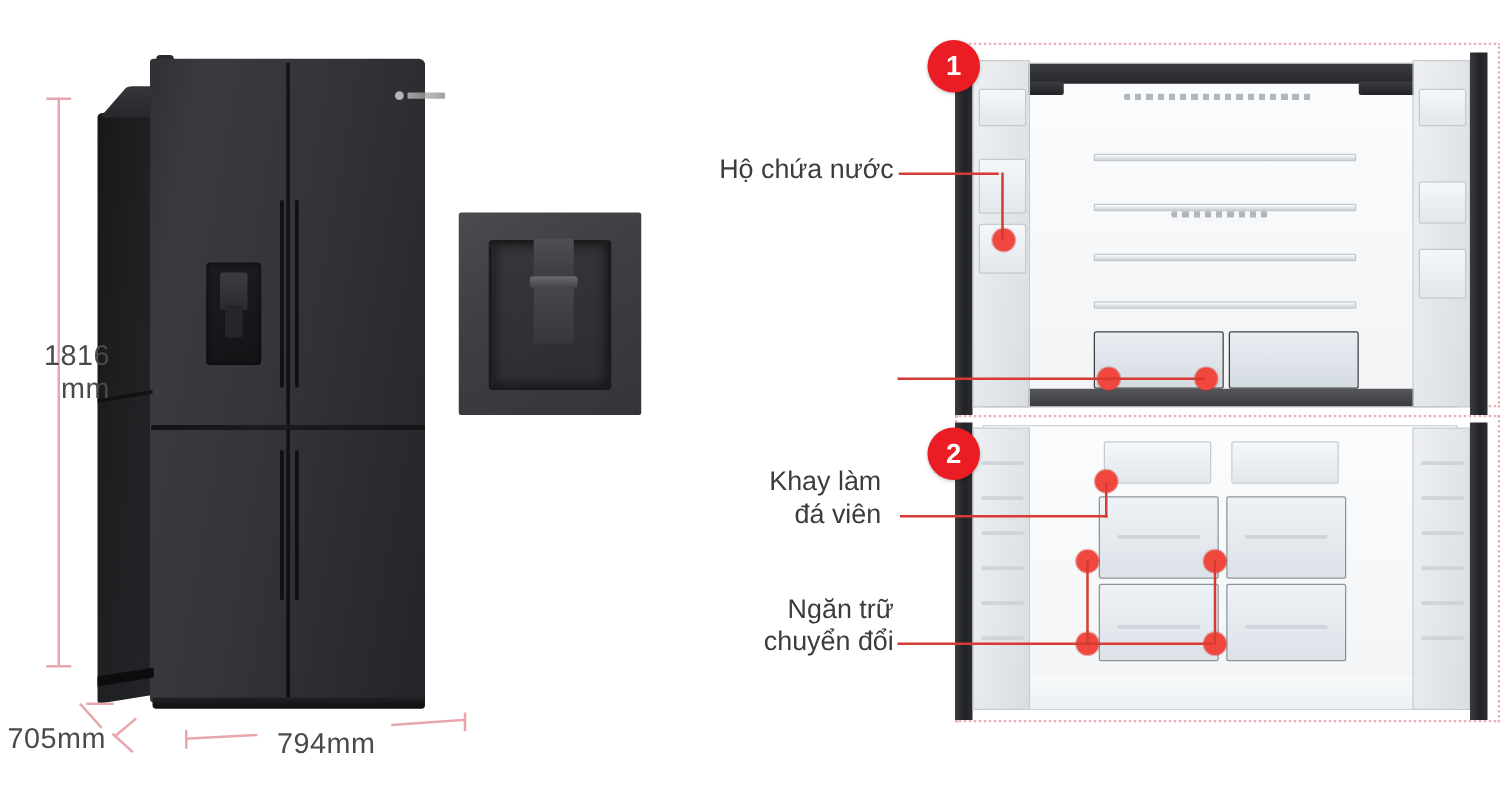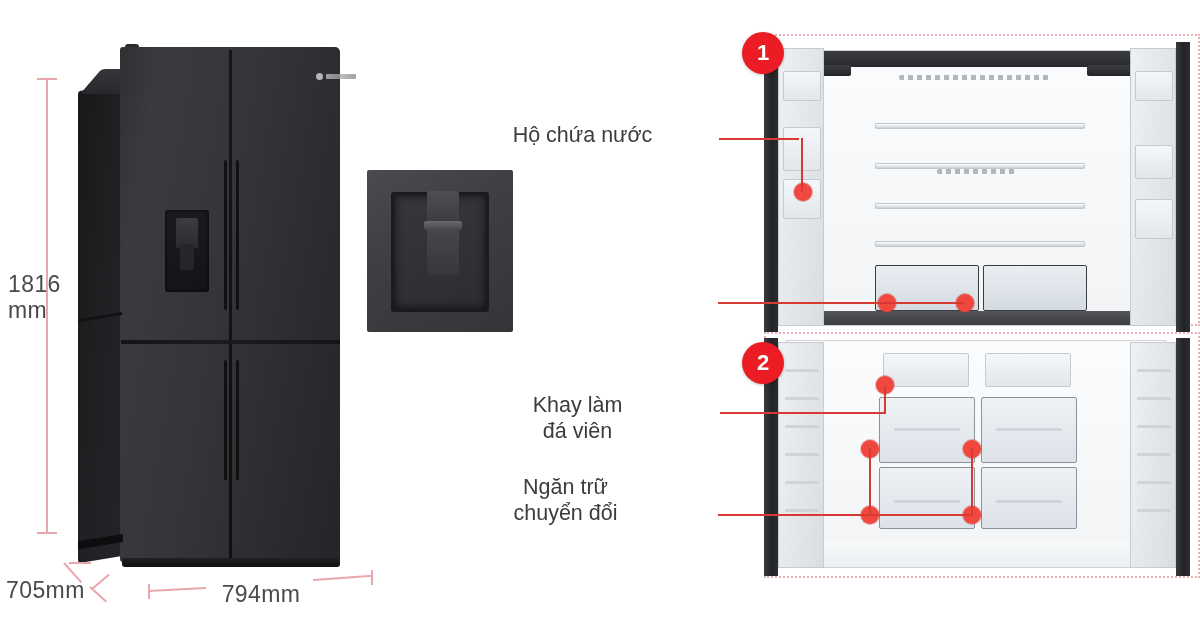--- a/index.html
+++ b/index.html
@@ -19,21 +19,21 @@
     font-size: 23px;
     letter-spacing: .4px;
     white-space: pre-line;
     line-height: 1.12;
   }
   .callout-text {
     color: #3c3c3c;
     font-size: 21.5px;
     line-height: 1.22;
     white-space: pre-line;
-    text-align: center;
+    text-align: right;
   }
 
   
   .fridge-wrap { left: 78px; top: 40px; width: 262px; height: 528px; }
 
   .body-main {
     position: absolute; left: 42px; top: 7px; width: 220px; height: 515px;
     background: linear-gradient(100deg,#2f3033 0%,#3a3b3e 14%,#343538 46%,#2b2c2f 75%,#242528 100%);
     border-radius: 3px 5px 4px 3px;
   }
@@ -239,21 +239,21 @@
     <div class="handle" style="left:146px; top:120px; height:150px;"></div>
     <div class="handle" style="left:158px; top:120px; height:150px;"></div>
     <div class="handle" style="left:146px; top:320px; height:120px;"></div>
     <div class="handle" style="left:158px; top:320px; height:120px;"></div>
     <div class="dispenser"></div>
     <div class="base"></div>
     <div class="base-side"></div>
   </div>
 
   <div class="dim-v abs" style="left:46px; top:78px; height:456px;"></div>
-  <div class="abs dimtext" style="left:8px; top:272px; width:80px; text-align:left;">1816
+  <div class="abs dimtext" style="left:8px; top:272px; width:80px; text-align:right;">1816
 mm</div>
 
   <div class="abs" style="left:148px; top:583px; width:60px;">
     <div class="tickline" style="left:0; top:7px; width:58px; transform:rotate(-3deg);"></div>
     <div class="tickline" style="left:0; top:1px; width:2px; height:15px;"></div>
   </div>
   <div class="abs" style="left:313px; top:570px; width:62px;">
     <div class="tickline" style="left:0; top:9px; width:60px; transform:rotate(-4deg);"></div>
     <div class="tickline" style="left:58px; top:0px; width:2px; height:15px;"></div>
   </div>
@@ -378,19 +378,19 @@
     <div class="lead v" style="left:139px; top:428px; height:68px;"></div>
     <div class="lead v" style="left:241px; top:428px; height:68px;"></div>
 
     <div class="badge" style="left:12px; top:12px;">1</div>
     <div class="badge" style="left:12px; top:322px;">2</div>
   </div>
 
   <div class="abs callout-text" style="left:450px; top:122px; width:265px;">Hộ chứa nước</div>
 
 
-  <div class="abs callout-text" style="left:450px; top:392px; width:255px;">Khay làm
+  <div class="abs callout-text" style="left:450px; top:372px; width:255px;">Khay làm
 đá viên</div>
 
-  <div class="abs callout-text" style="left:438px; top:474px; width:255px;">Ngăn trữ
+  <div class="abs callout-text" style="left:460px; top:474px; width:255px;">Ngăn trữ
 chuyển đổi</div>
 
 </div>
 
 </body></html>

